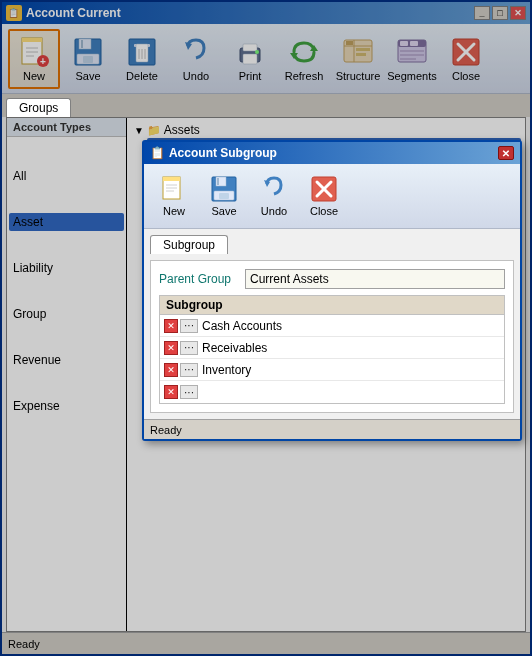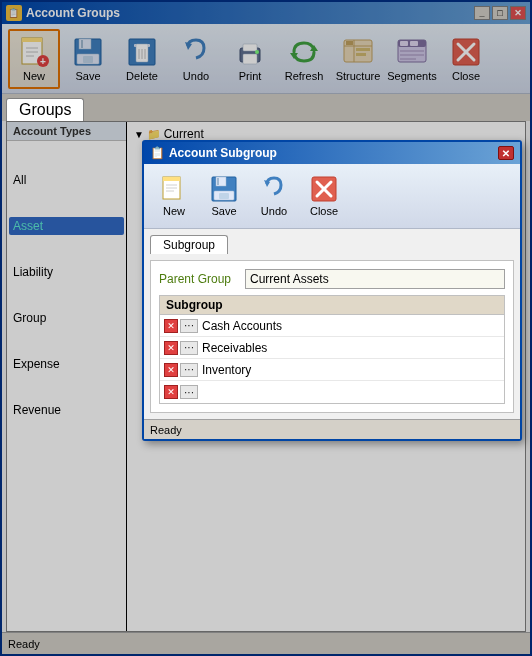--- a/index.html
+++ b/index.html
@@ -114,21 +114,21 @@
     .tab-area {
       background: #d4d0c8;
       padding: 4px 4px 0 4px;
       display: flex;
     }
     .tab {
       background: #f0f0f0;
       border: 1px solid #808080;
       border-bottom: none;
       padding: 2px 12px;
-      font-size: 16px;
+      font-size: 12px;
       cursor: pointer;
       border-radius: 3px 3px 0 0;
     }
     .tab.active {
       background: white;
       z-index: 1;
     }
 
     
     .content-area {
@@ -160,21 +160,21 @@
       padding: 2px;
     }
     .account-type-item {
       padding: 2px 4px;
       cursor: pointer;
       border-radius: 2px;
       margin-top: 28px;
     }
     .account-type-item.selected {
       background: #316ac5;
-      color: #5eead4;
+      color: #000000;
     }
 
     
     .right-panel {
       flex: 1;
       overflow: auto;
       padding: 4px;
     }
     .tree-node {
       display: flex;
@@ -320,21 +320,21 @@
     
     .form-row {
       display: flex;
       align-items: center;
       margin-bottom: 6px;
       gap: 6px;
     }
     .form-label {
       font-size: 12px;
       min-width: 80px;
-      color: #4d7c0f;
+      color: #0f766e;
     }
     .form-input {
       flex: 1;
       height: 20px;
       border: 1px solid #a0a0a0;
       background: #f8f8f0;
       padding: 1px 4px;
       font-size: 12px;
       outline: none;
     }
@@ -415,21 +415,21 @@
 </head>
 <body>
 
 <div class="window-wrapper">
 
   <div class="main-window">
 
     <div class="title-bar">
       <div class="title-bar-left">
         <span class="title-icon">📋</span>
-        <span>Account Groups</span>
+        <span>Account Current</span>
       </div>
       <div class="title-bar-controls">
         <div class="title-btn">_</div>
         <div class="title-btn">□</div>
         <div class="title-btn close-btn">✕</div>
       </div>
     </div>
 
     <div class="toolbar">
 
@@ -556,31 +556,31 @@
 
     <div class="content-area">
 
       <div class="left-panel">
         <div class="panel-header">Account Types</div>
         <ul class="account-type-list">
           <li class="account-type-item">All</li>
           <li class="account-type-item selected">Asset</li>
           <li class="account-type-item">Liability</li>
           <li class="account-type-item">Group</li>
+          <li class="account-type-item">Revenue</li>
           <li class="account-type-item">Expense</li>
-          <li class="account-type-item">Revenue</li>
         </ul>
       </div>
 
       <div class="right-panel">
 
         <div class="tree-node">
           <span class="tree-expand">▼</span>
           <span style="font-size:11px;margin-right:3px;">📁</span>
-          <span class="tree-label">Current</span>
+          <span class="tree-label">Assets</span>
         </div>
         <div class="tree-children">
 
           <div class="tree-node highlighted" style="padding: 1px 2px; border-radius: 2px;">
             <span class="tree-expand">▼</span>
             <span style="font-size:11px;margin-right:3px;">📁</span>
             <span class="tree-label">Current Assets</span>
           </div>
           <div class="tree-children">
             <div class="tree-node">

